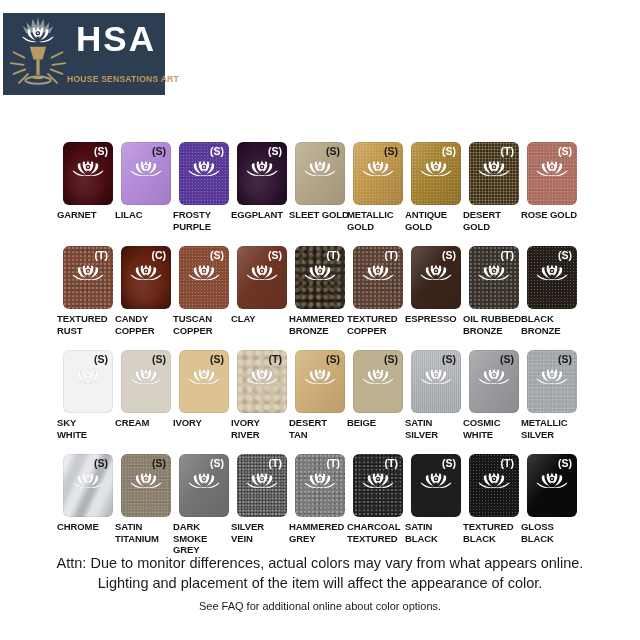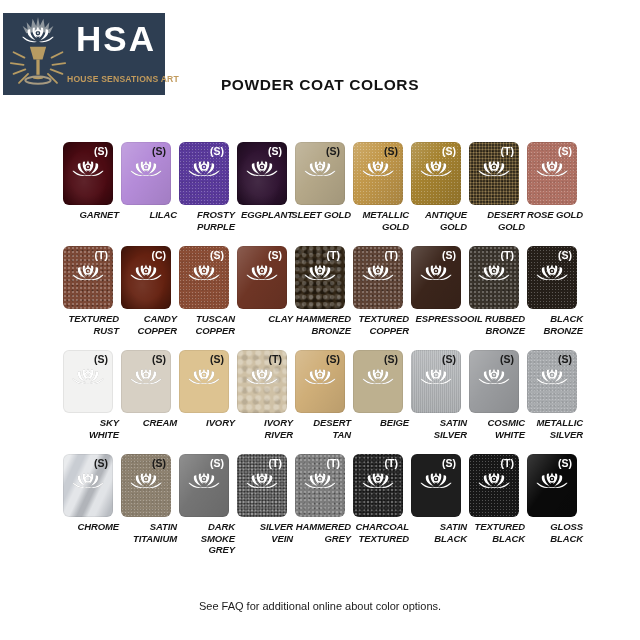--- a/index.html
+++ b/index.html
@@ -51,23 +51,23 @@
   .letter {
     position:absolute; top:3px; right:5px;
     font-size:10.5px; font-weight:700; letter-spacing:0;
   }
   .lotus {
     position:absolute; left:50%; top:17px; transform:translateX(-50%);
     width:32px; height:22px; color:#ffffff;
     filter: drop-shadow(0 0 .6px rgba(0,0,0,.35));
   }
   .cap {
-    position:absolute; left:-6px; top:67px; width:62px; text-align:right;
+    position:absolute; left:-6px; top:67px; width:62px; text-align:left;
     font-size:9.5px; font-weight:700; line-height:11.5px; color:#161616;
-    white-space:pre-line; letter-spacing:-.1px;font-style:italic;
+    white-space:pre-line; letter-spacing:-.1px;
   }
 
   
   .fx-flat {}
   .fx-sheen { background-image: linear-gradient(125deg, rgba(255,255,255,.20), rgba(255,255,255,0) 45%, rgba(0,0,0,.10) 100%); }
   .fx-candy { background-image:
       radial-gradient(ellipse at 42% 62%, rgba(255,255,255,.10), rgba(255,255,255,0) 55%),
       radial-gradient(ellipse at 50% 50%, rgba(0,0,0,0) 50%, rgba(0,0,0,.42) 100%); }
   .fx-sparkle { background-image:
       radial-gradient(rgba(255,255,255,.26) .5px, transparent 1px),
@@ -164,21 +164,20 @@
       <path fill="#b79b62" d="M26 34 L44 34 L40 48 L30 48 Z"></path>
       <rect fill="#b79b62" x="33.2" y="48" width="3.6" height="17"></rect>
       <ellipse cx="35" cy="68" rx="6" ry="1.8" fill="#b79b62"></ellipse>
       <ellipse cx="35" cy="71" rx="14" ry="4" fill="none" stroke="#a79a80" stroke-width="2.2"></ellipse>
     </svg>
     <div class="logo-acronym">HSA</div>
     <div class="logo-sub">HOUSE SENSATIONS ART</div>
   </div>
 
 
-  <div class="title">POWDER COAT COLORS</div>
 
   <div class="grid">
       <div class="cell">
       <div class="chip fx-candy" style="background-color: rgb(76, 10, 18);">
         <span class="letter" style="color: rgb(255, 255, 255);">(S)</span>
         <svg class="lotus" viewBox="0 0 64 40" fill="currentColor">
           <use href="#lotus-sym"></use>
         </svg>
       </div>
       <div class="cap" style="color: rgb(22, 22, 22);">GARNET</div>
@@ -518,15 +517,19 @@
         <span class="letter" style="color: rgb(255, 255, 255);">(S)</span>
         <svg class="lotus" viewBox="0 0 64 40" fill="currentColor">
           <use href="#lotus-sym"></use>
         </svg>
       </div>
       <div class="cap" style="color: rgb(22, 22, 22);">GLOSS
 BLACK</div>
     </div>
     </div>
 
+  <div class="attn">
+    <div>Attn: Due to monitor differences, actual colors may vary from what appears online.</div>
+    <div>Lighting and placement of the item will affect the appearance of color.</div>
+  </div>
   <div class="faq">See FAQ for additional online about color options.</div>
 
 </div>
 
 </body></html>

